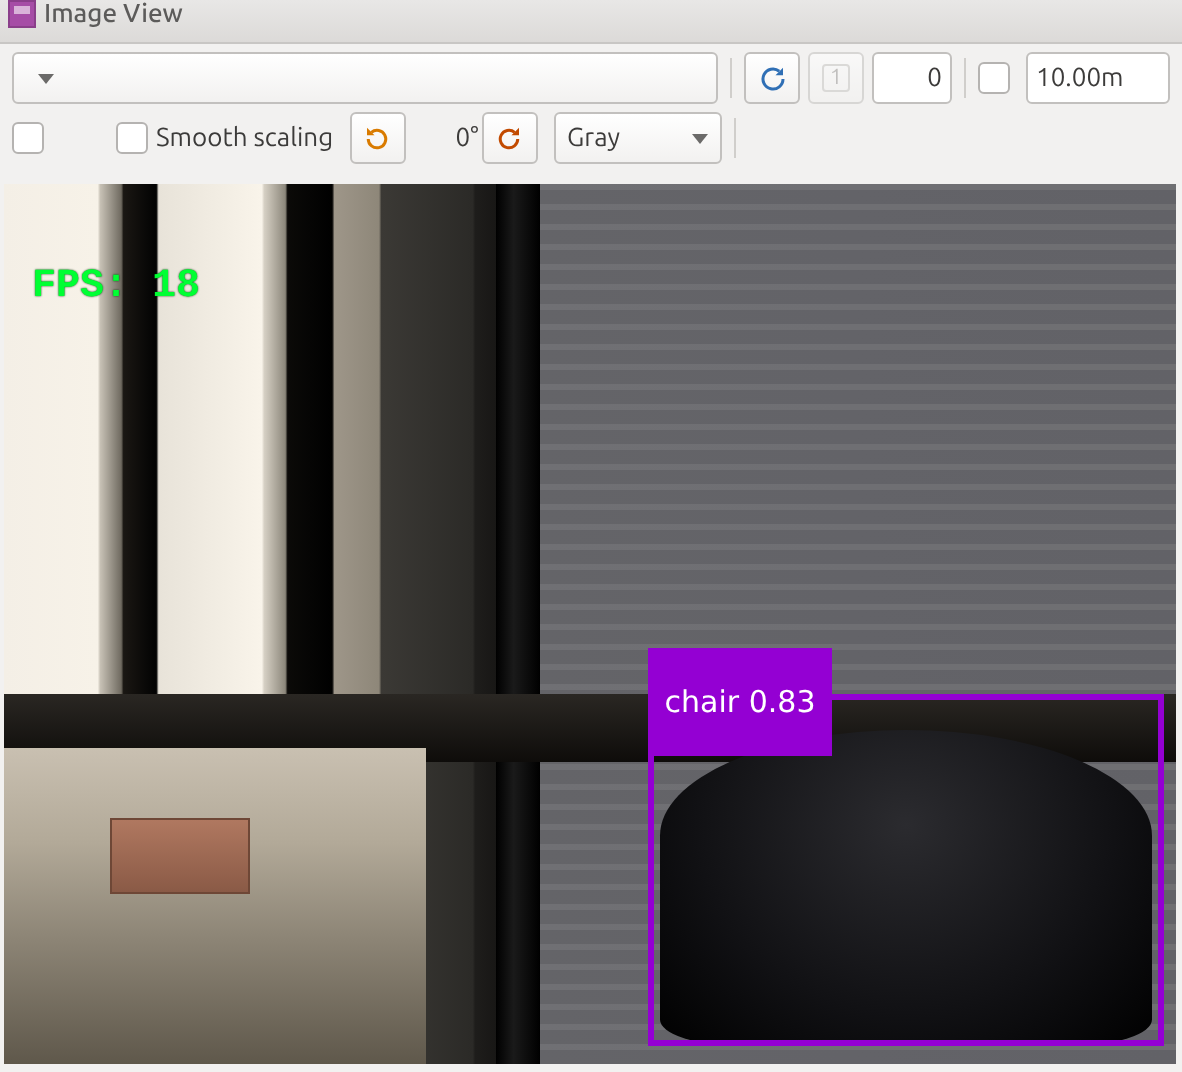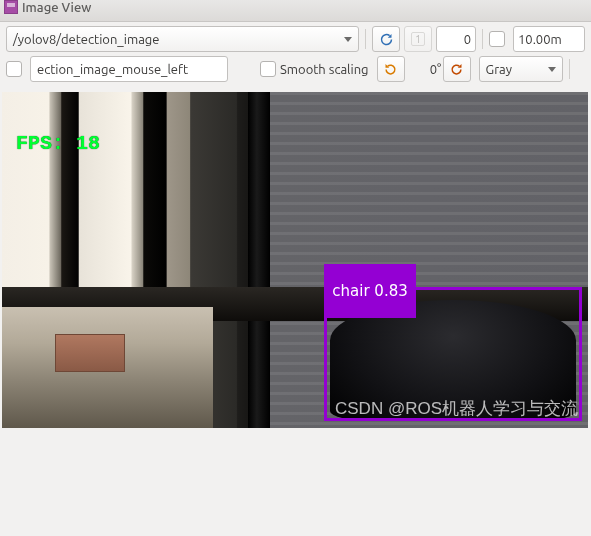--- a/index.html
+++ b/index.html
@@ -66,21 +66,21 @@
     width: 16px; height: 16px; border:1px solid #b5b3b1; border-radius:3px;
     background:#fff; display:inline-block; margin-right:4px;
   }
   .lbl { display:flex; align-items:center; color:#3c3b3a;padding-left:24px; }
   .textin { width: 198px; background:#fff; overflow:hidden; white-space:nowrap; }
   .select { width: 84px; justify-content: space-between; }
   .divider { width:1px; height:20px; background:#d0cecb; margin:0 2px; }
   .image-area {
     margin: 6px 2px 0 2px;
     width: 586px;
-    height: 336px;
+    height: 440px;
     position: relative;
     overflow: hidden;
     background: #0a0a0a;
   }
   
   .scene {
     position:absolute; inset:0;
     background:
       linear-gradient(90deg,
         #f4efe6 0%, #f7f2e8 8%,
@@ -158,21 +158,20 @@
 </head>
 <body>
 
 <div class="titlebar">
   <span class="app-icon"></span>
   <span>Image View</span>
 </div>
 
 <div class="toolbar">
   <div class="combo">
-    <span>/yolov8/detection_image</span>
     <span class="caret"></span>
   </div>
   <div class="divider"></div>
   <div class="btn">
     <svg class="icon" viewBox="0 0 24 24">
       <path fill="none" stroke="#2f6fb5" stroke-width="2.4" d="M20 12a8 8 0 1 1-3-6.2"></path>
       <path fill="#2f6fb5" d="M20 3v6h-6z"></path>
     </svg>
   </div>
   <div class="btn disabled">
@@ -183,23 +182,20 @@
   </div>
   <div class="divider"></div>
   <span class="chk"></span>
   <div class="numin" style="width:72px;justify-content:flex-start;">
     <span>10.00m</span>
   </div>
 </div>
 
 <div class="toolbar" style="padding-top:0;">
   <span class="chk"></span>
-  <div class="textin">
-    <span>ection_image_mouse_left</span>
-  </div>
   <label class="lbl" style="margin-left:4px;">
     <span class="chk"></span>
     <span>Smooth scaling</span>
   </label>
   <div class="btn" style="margin-left:4px;">
     <svg class="icon" viewBox="0 0 24 24">
       <path fill="none" stroke="#d97b00" stroke-width="2.4" d="M5 12a7 7 0 1 0 2.5-5.3"></path>
       <path fill="#d97b00" d="M4 3v6h6z"></path>
     </svg>
   </div>
@@ -225,14 +221,13 @@
   <div class="lower-shelf"></div>
   <div class="box"></div>
   <div class="chair"></div>
 
   <div class="fps">FPS: 18</div>
 
   <div class="det-box">
     <div class="det-label">chair 0.83</div>
   </div>
 
-  <div class="watermark">CSDN @ROS机器人学习与交流</div>
 </div>
 
 </body></html>

